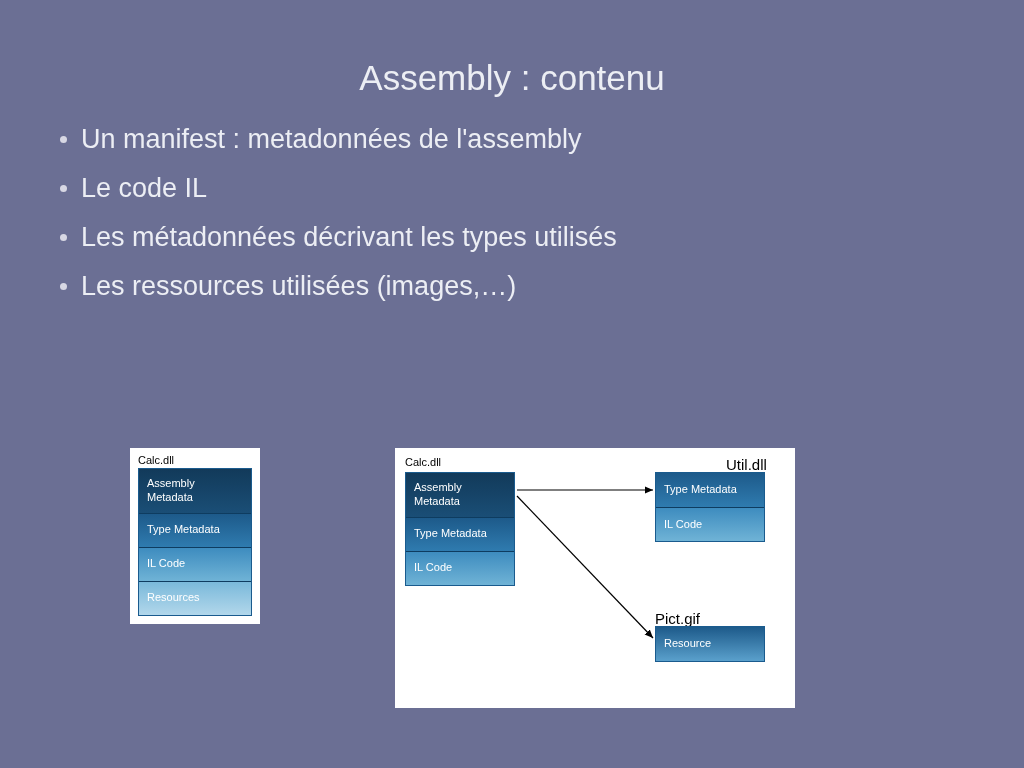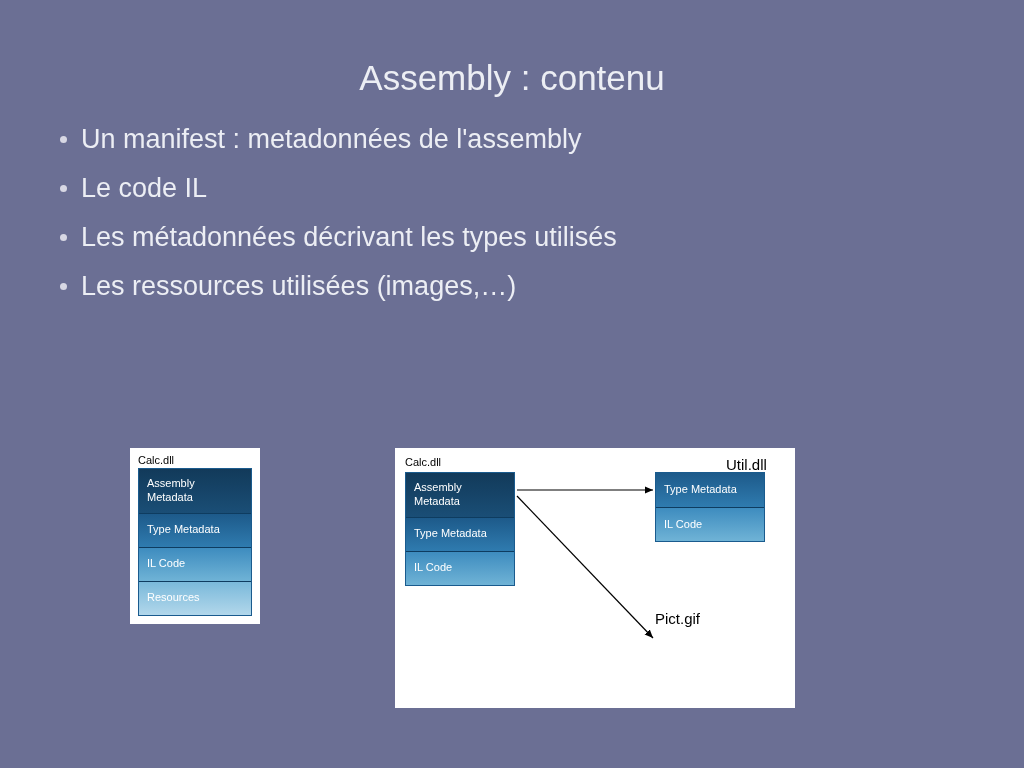--- a/index.html
+++ b/index.html
@@ -159,20 +159,23 @@
       <div class="cell c-light">IL Code</div>
     </div>
 
     <div class="rp-label-util file-label">Util.dll</div>
     <div class="rp-util stack">
       <div class="cell c-mid">Type Metadata</div>
       <div class="cell c-light">IL Code</div>
     </div>
 
     <div class="rp-label-pict file-label">Pict.gif</div>
+    <div class="rp-pict stack">
+      <div class="cell c-res">Resource</div>
+    </div>
 
     <svg class="arrows">
       <defs>
         <marker id="ah" markerWidth="8" markerHeight="8" refX="7" refY="3" orient="auto">
           <path d="M0,0 L7,3 L0,6 Z" fill="#000"></path>
         </marker>
       </defs>
       <line x1="122" y1="42" x2="258" y2="42" stroke="#000" stroke-width="1.2" marker-end="url(#ah)"></line>
       <line x1="122" y1="48" x2="258" y2="190" stroke="#000" stroke-width="1.2" marker-end="url(#ah)"></line>
     </svg>

